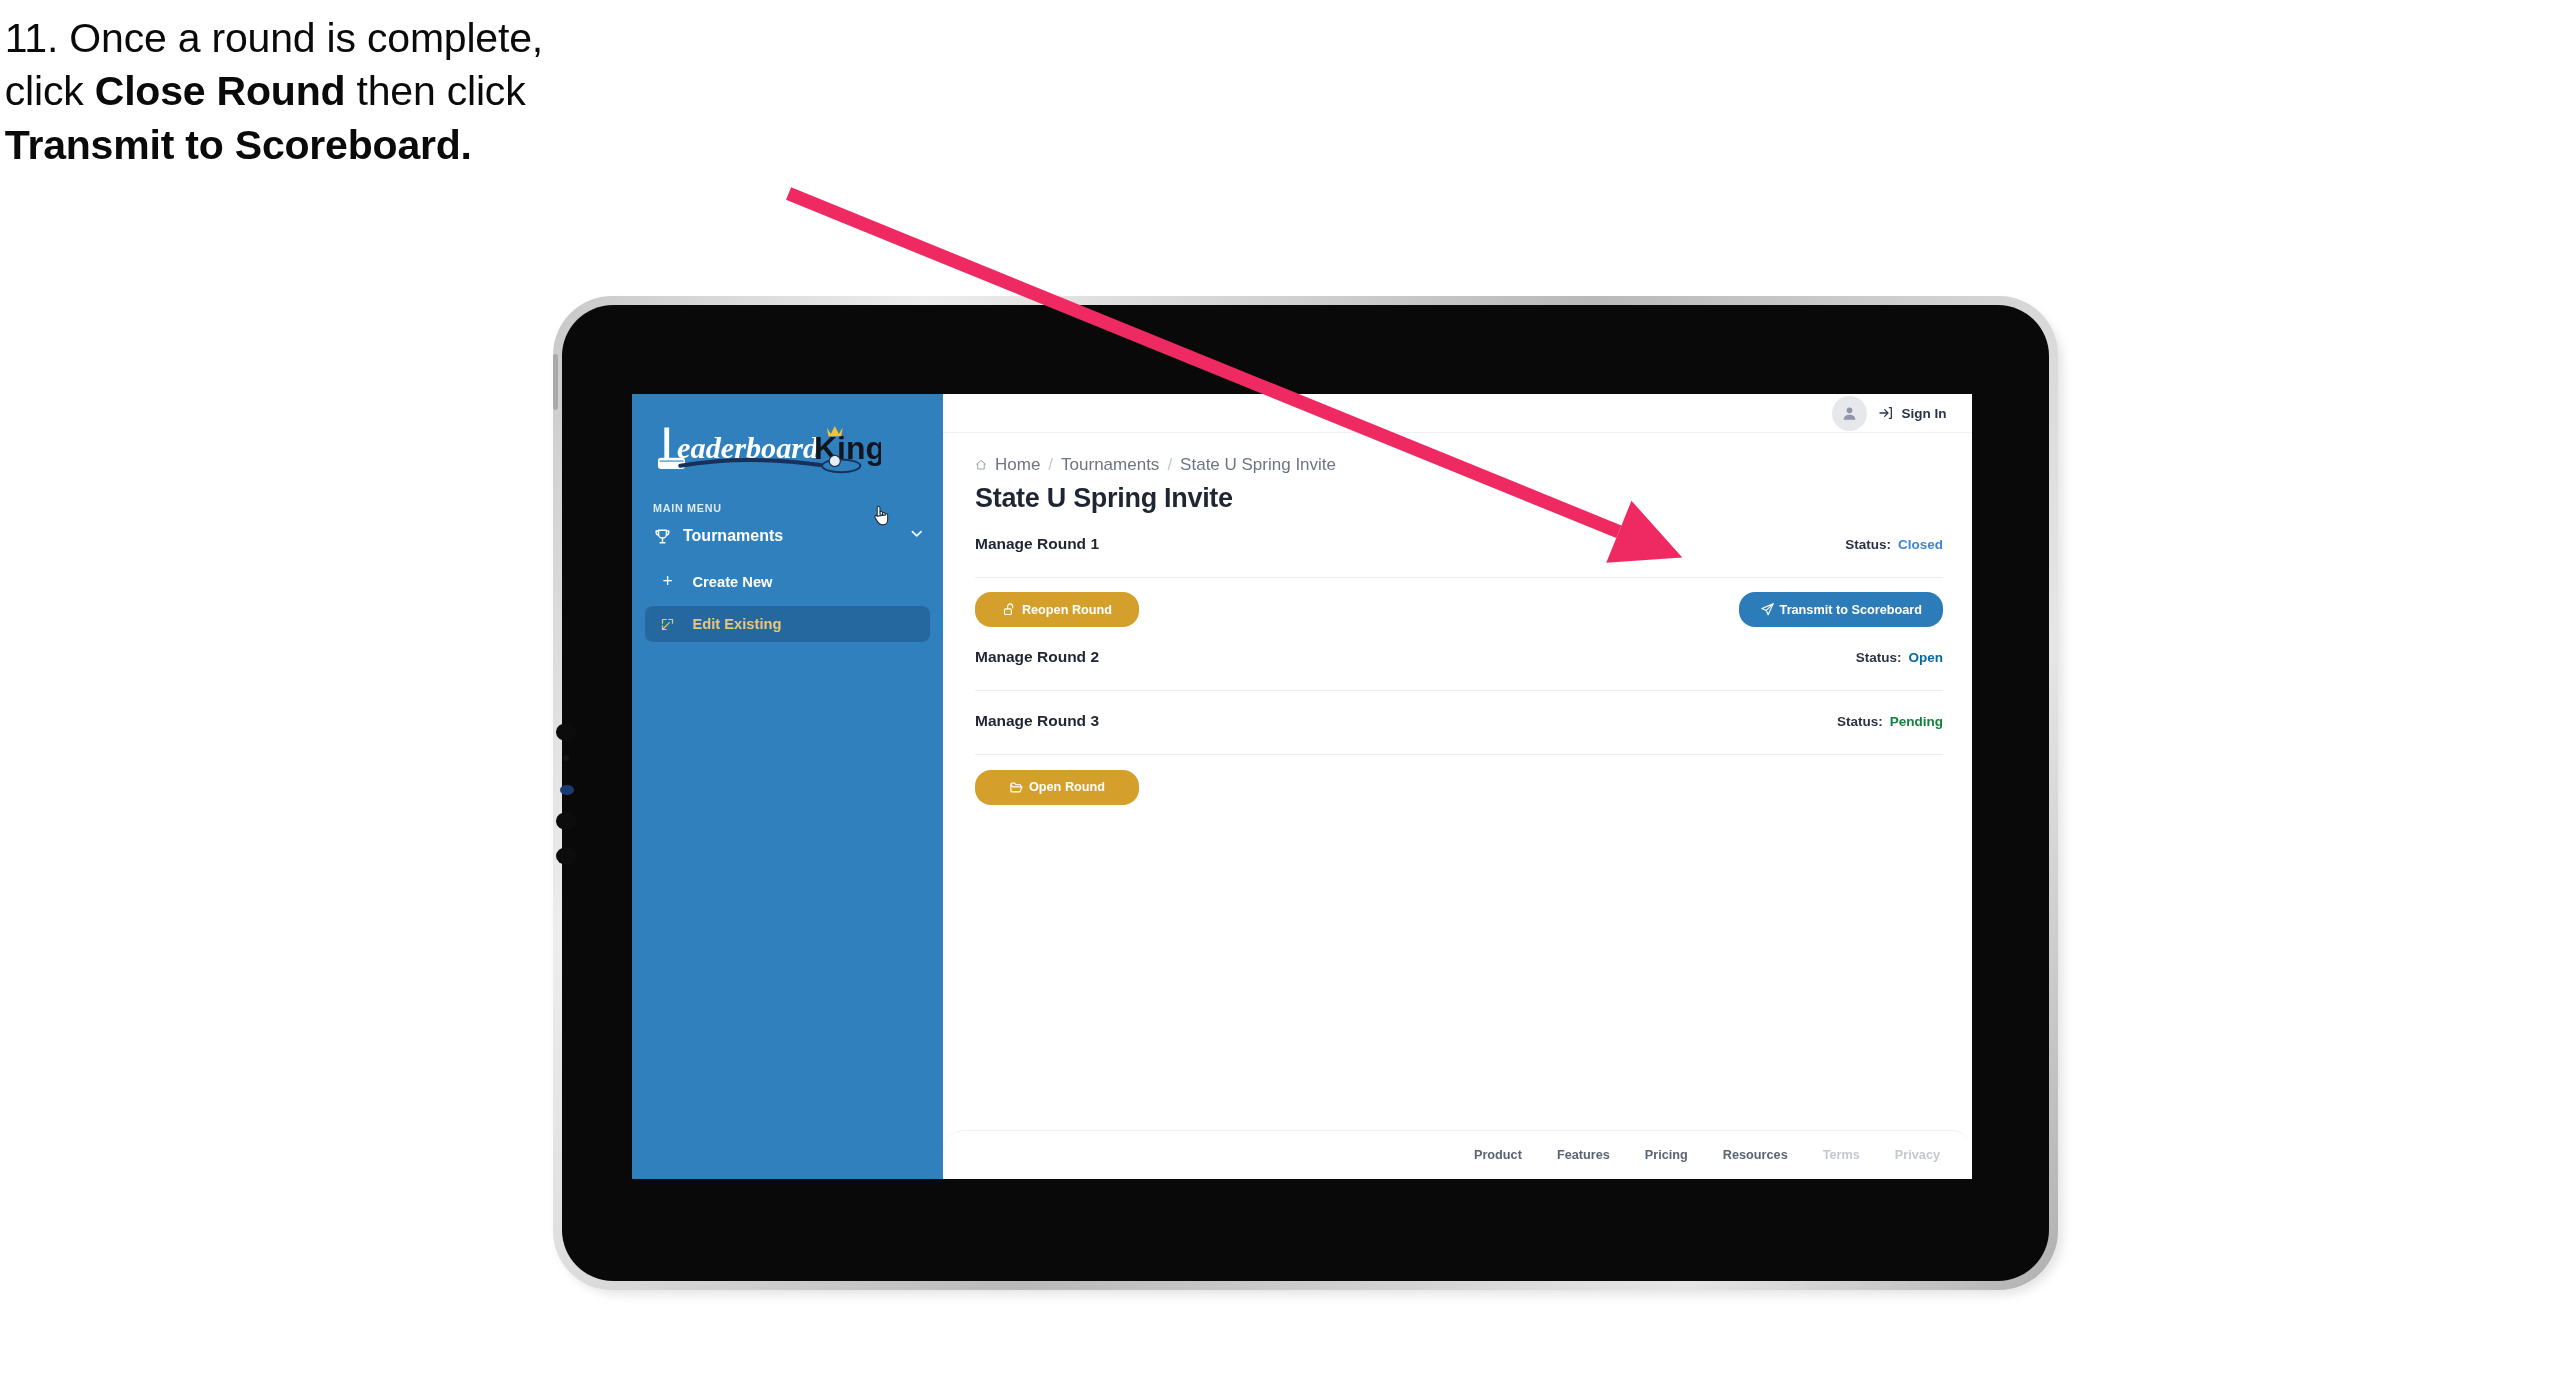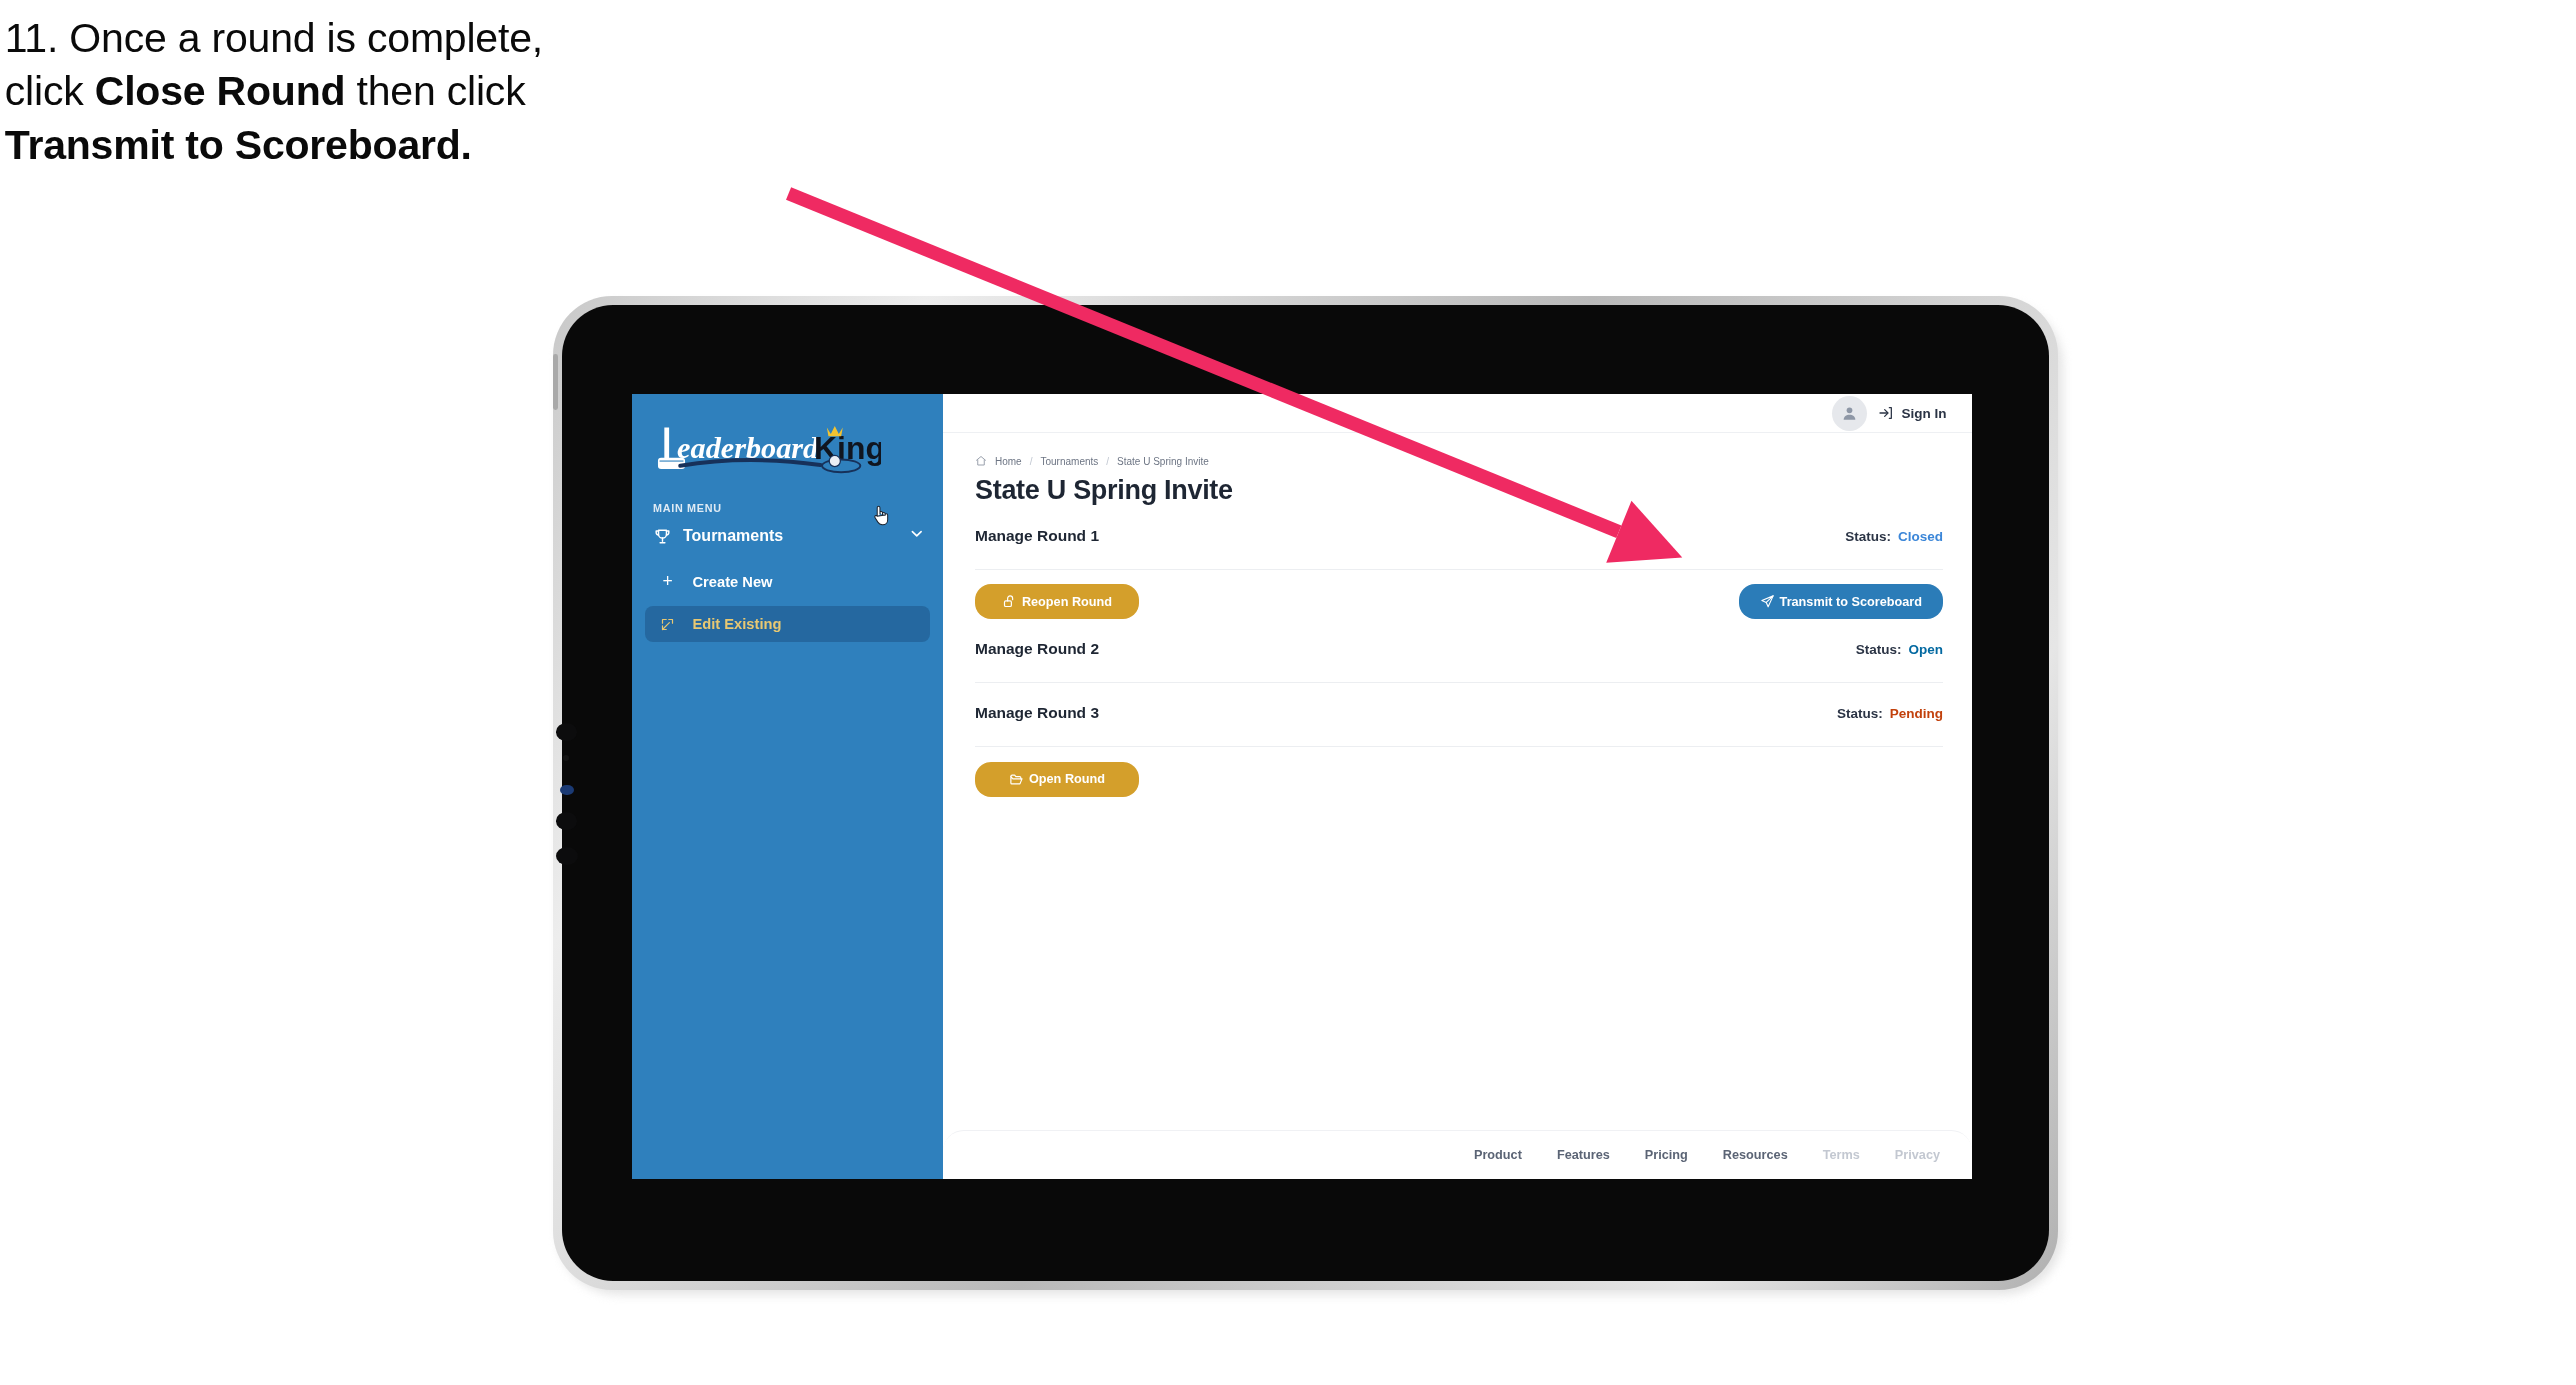--- a/index.html
+++ b/index.html
@@ -129,42 +129,42 @@
     width: 35px; height: 35px; border-radius: 50%;
     background: #e6e8ec;
     display:flex; align-items:center; justify-content:center;
   }
   .avatar svg { width: 19px; height: 19px; }
   .signin { display:flex; align-items:center; gap: 7.2px; font-size: 13.5px; font-weight: 700; color: #2b3445; }
   .signin svg { width: 16px; height: 16px; }
 
   .content { padding: 22px 29px 0 32px; flex: 1; }
 
-  .breadcrumb { display:flex; align-items:center; gap: 8px; font-size: 10px; color: #6d7584; }
+  .breadcrumb { display:flex; align-items:center; gap: 8px; font-size: 17px; color: #6d7584; }
   .breadcrumb .home-ico svg { width: 12px; height: 12px; display:block; }
   .breadcrumb .sep { color: #c2c8d2; }
 
   .page-title {
     margin-top: 8px;
     font-size: 27px; font-weight: 800; color: #1e2633;
     letter-spacing: -0.3px;
   }
 
   .round-block { margin-top: 21px; }
   .round-head {
     display: flex; align-items: baseline; justify-content: space-between;
     padding-bottom: 24px;
     border-bottom: 0.8px solid #eceef1;
   }
   .round-title { font-size: 15.5px; font-weight: 800; color: #1e2633; }
   .round-status { font-size: 13.5px; font-weight: 800; color: #2b3445; }
   .round-status .val { margin-left: 3.2px; }
   .val.closed  { color: #3b86d8; }
   .val.open    { color: #0369a1; }
-  .val.pending { color: #c2410c; }
+  .val.pending { color: #15803d; }
 
   .round-actions {
     display: flex; align-items: center; justify-content: space-between;
     margin-top: 14.3px;
   }
   .btn {
     display: inline-flex; align-items: center; justify-content: center;
     gap: 5px;
     height: 35px;
     padding: 0 21px;

